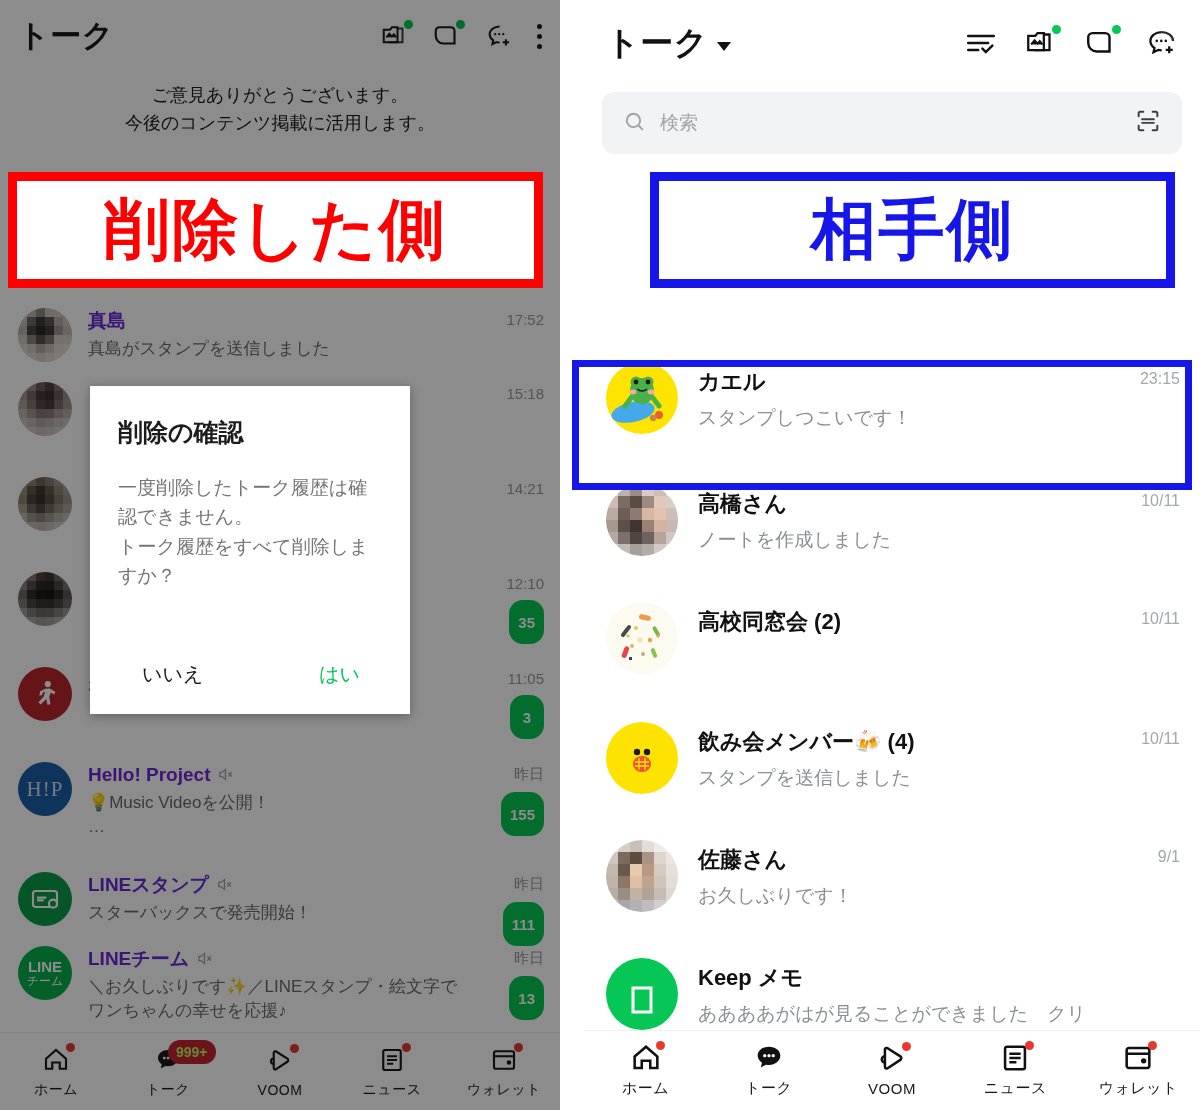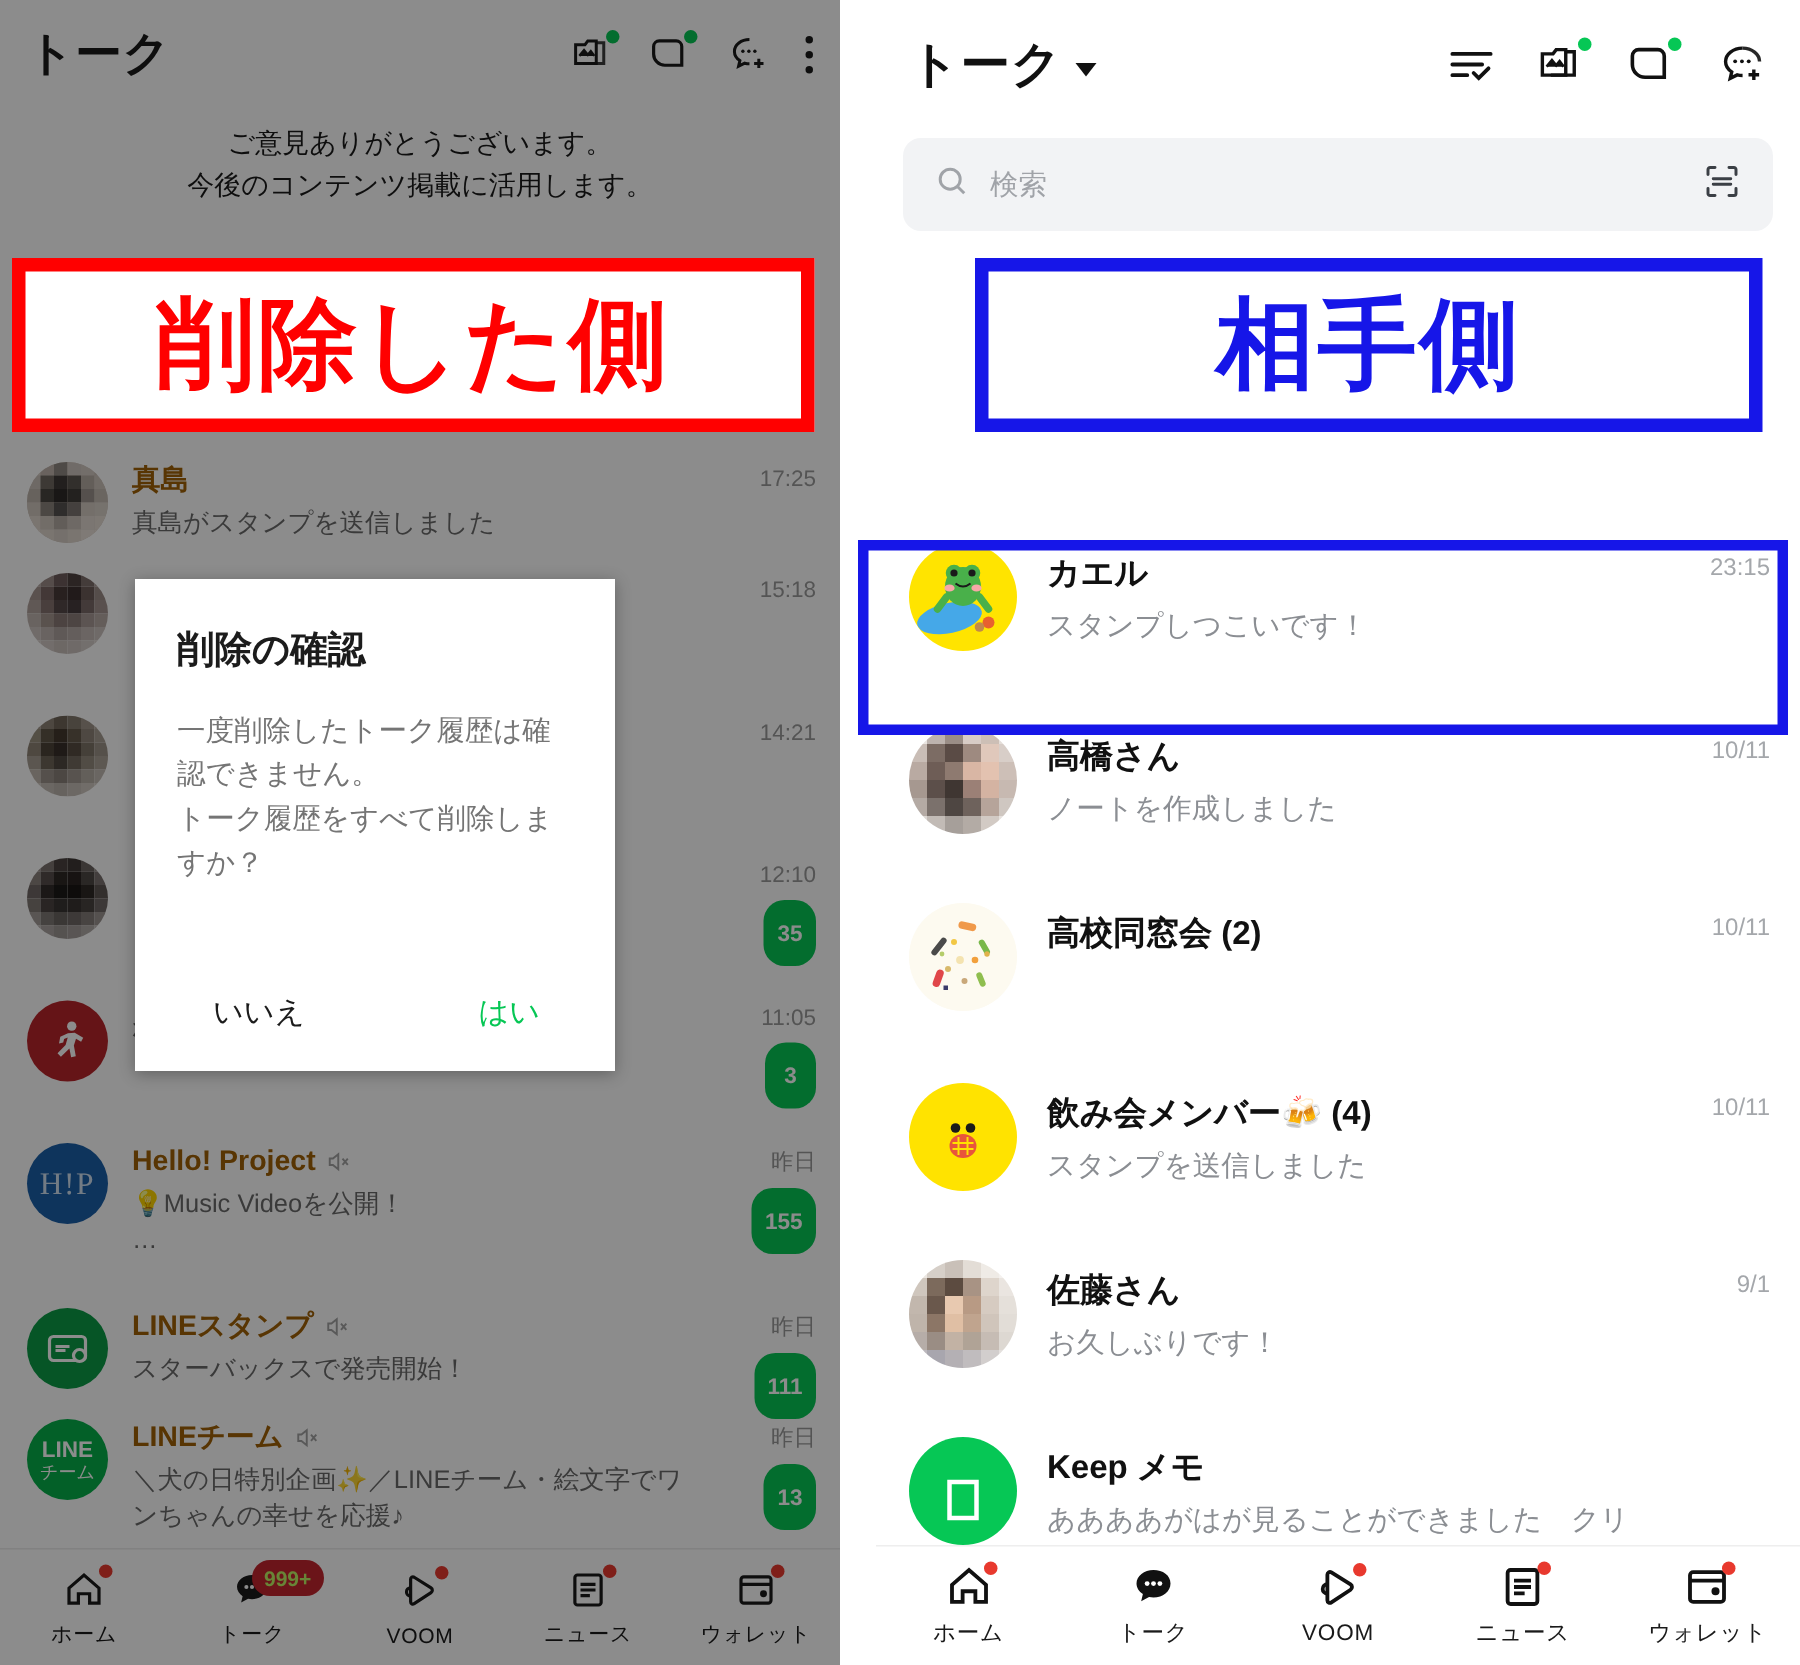--- a/index.html
+++ b/index.html
@@ -44,21 +44,21 @@
     text-align: center; font-size: 18px; line-height: 1.55; color: #1a1a1a;
   }
 
   
   .l-list { position: absolute; top: 296px; left: 0; right: 0; bottom: 78px; }
   .l-row { display: flex; align-items: flex-start; padding: 12px 16px 12px 18px; height: 74px; }
   .l-row.tall { height: 95px; }
   .l-row.tall3 { height: 110px; }
   .av { width: 54px; height: 54px; border-radius: 50%; flex: 0 0 54px; overflow:hidden; position:relative; }
   .av-body { flex: 1; min-width: 0; padding-left: 16px; padding-top: 1px; }
-  .av-name { font-size: 19px; font-weight: 700; color: #a16207; line-height: 1.25; display:flex; align-items:center; gap:7px; }
+  .av-name { font-size: 19px; font-weight: 700; color: #6d28d9; line-height: 1.25; display:flex; align-items:center; gap:7px; }
   .av-msg { font-size: 17px; color: #6b6b6b; line-height: 1.4; margin-top: 4px; white-space: nowrap; overflow: hidden; text-overflow: clip;}
   .av-msg.wrap { white-space: normal; }
   .meta { width: 74px; flex: 0 0 74px; text-align: right; display:flex; flex-direction:column; align-items:flex-end; gap:8px; padding-top:3px;}
   .ts { font-size: 15px; color: #9a9a9a; }
   .badge { background: #06c755; color: #fff; font-size: 15px; font-weight: 600;
            min-width: 34px; height: 44px; border-radius: 14px; display: flex;
            align-items: center; justify-content: center; padding: 0 9px; }
   .mute { width:17px; height:17px; opacity:.45; }
   .mute svg { width:17px; height:17px; display:block; }
 
@@ -227,21 +227,21 @@
                 <i style="background:#ded5cd"></i>
                 <i style="background:#e8dfd7"></i>
                 <i style="background:#eae1d9"></i>
             </div>
           </div>
           <div class="av-body">
             <div class="av-name">真島</div>
             <div class="av-msg">真島がスタンプを送信しました</div>
           </div>
           <div class="meta">
-            <div class="ts">17:25</div>
+            <div class="ts">17:52</div>
           </div>
         </div>
 
         <div class="l-row tall">
           <div class="av">
             <div class="mosaic">
               <i style="background:#b3a6a2"></i>
                 <i style="background:#9b8b88"></i>
                 <i style="background:#6e5c5b"></i>
                 <i style="background:#4f4241"></i>
@@ -461,21 +461,21 @@
           <div class="av-body">
             <div class="av-name">
               <span>LINEチーム</span>
               <span class="mute">
                 <svg viewBox="0 0 24 24" fill="none" stroke="#333" stroke-width="1.8">
                     <path d="M4 9v6h3l5 4V5L7 9z"></path>
                     <path d="M16 9l5 6M21 9l-5 6"></path>
                   </svg>
               </span>
             </div>
-            <div class="av-msg wrap">＼犬の日特別企画✨／LINEチーム・絵文字でワンちゃんの幸せを応援♪</div>
+            <div class="av-msg wrap">＼お久しぶりです✨／LINEスタンプ・絵文字でワンちゃんの幸せを応援♪</div>
           </div>
           <div class="meta">
             <div class="ts">昨日</div>
             <div class="badge">13</div>
           </div>
         </div>
       </div>
 
       <div class="navbar">
         <div class="nav-item">

